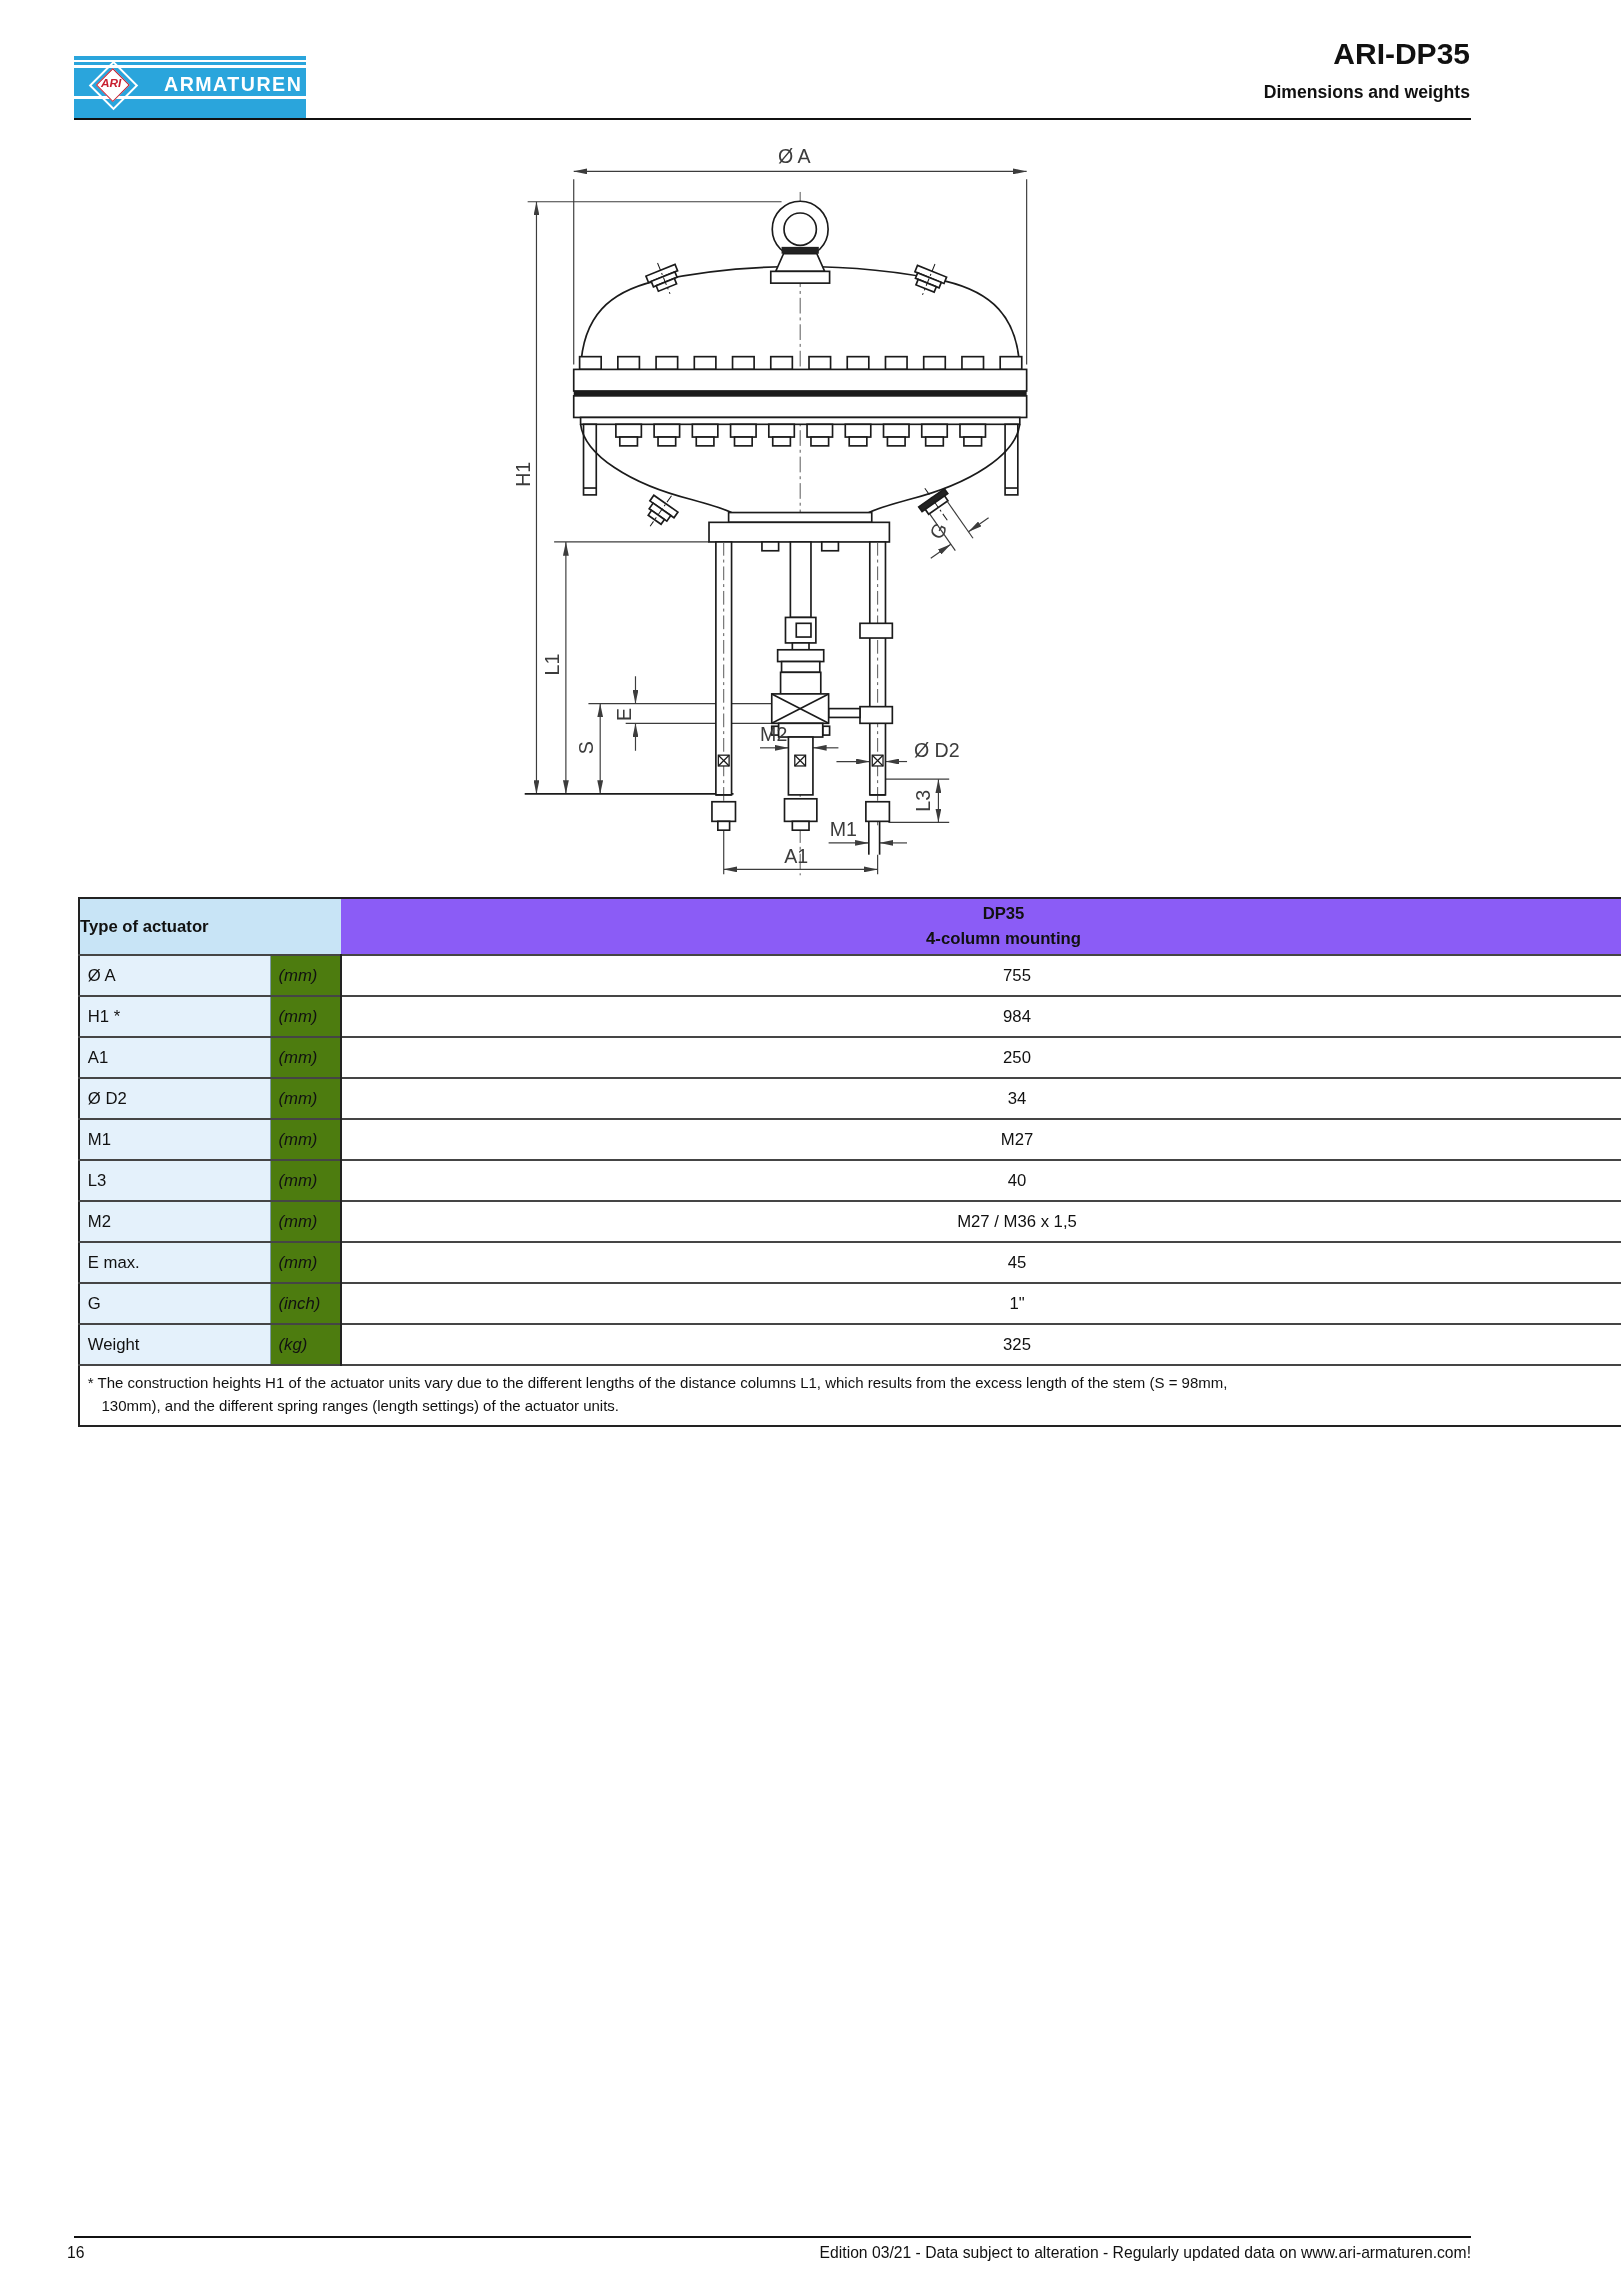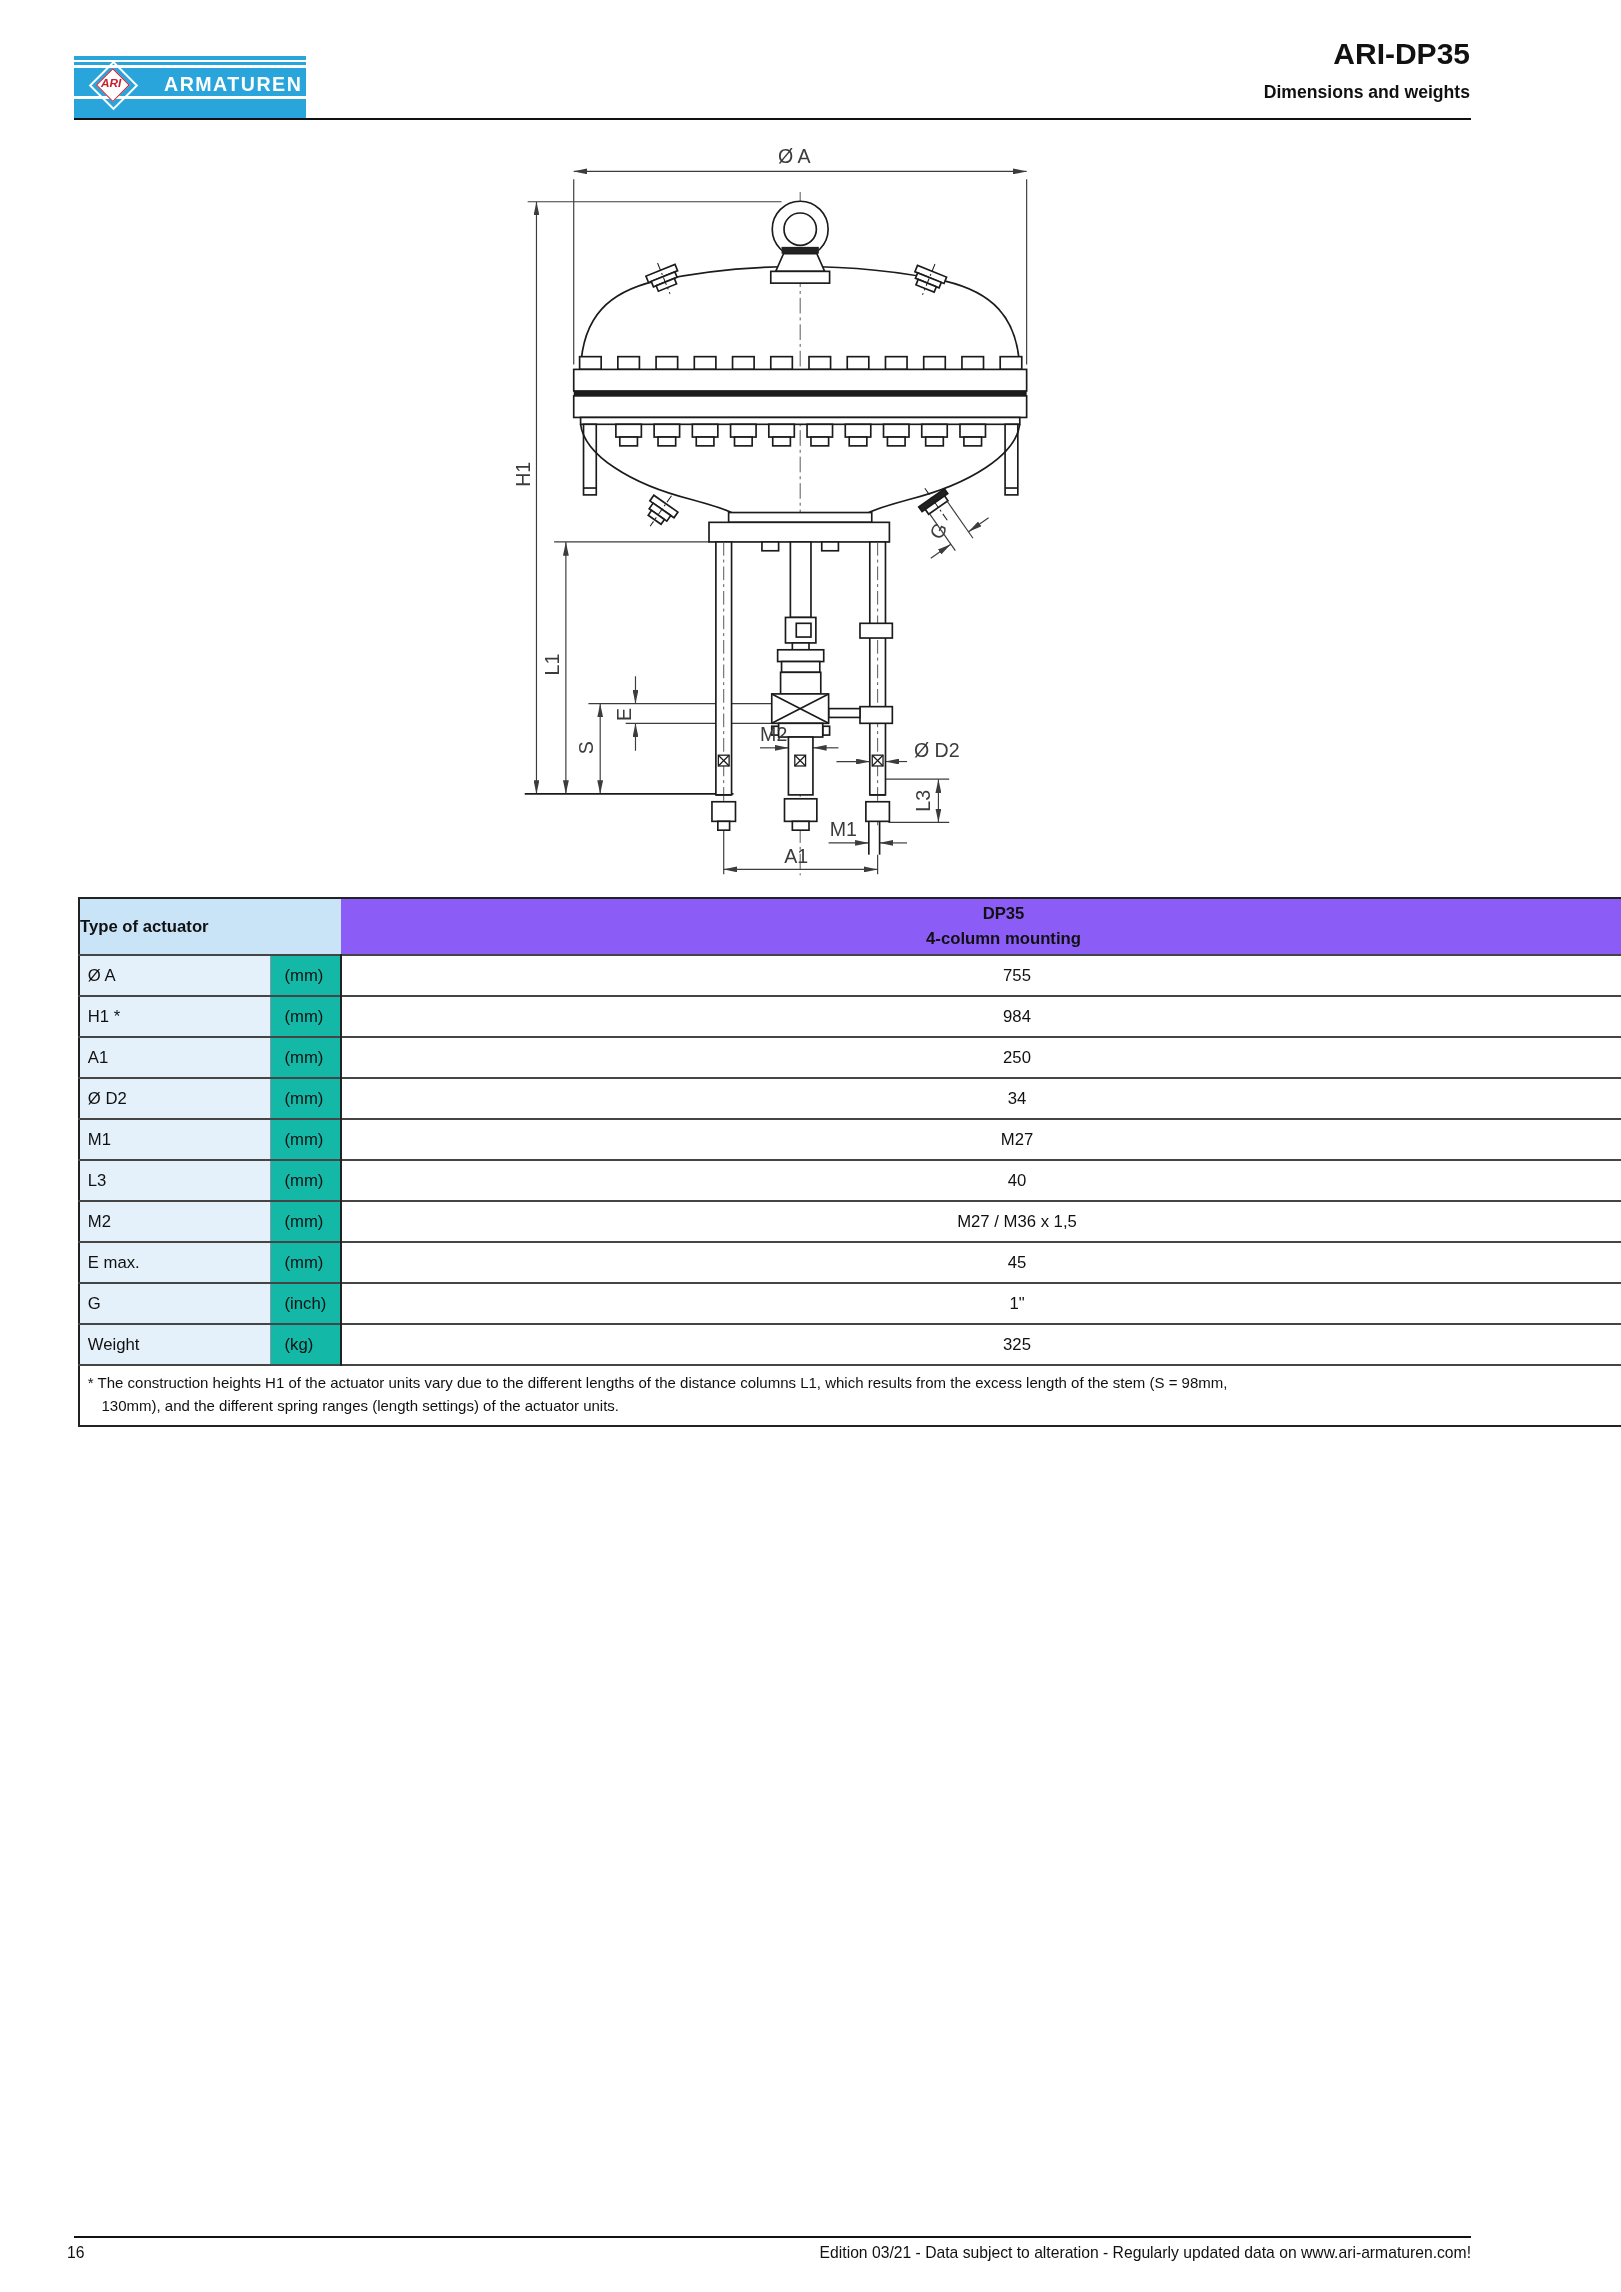--- a/index.html
+++ b/index.html
@@ -48,21 +48,21 @@
     background:#c8e4f6;text-align:left;vertical-align:middle;padding-left:7.8px;
     font-weight:bold;height:55px;border-bottom:2.5px solid #222;
   }
   .th-right{
     background:#8b5cf6;text-align:center;vertical-align:middle;font-weight:bold;
     border-bottom:2.5px solid #222;border-left:2.9px solid #222;
   }
   .th-right div{line-height:24.5px;}
   .dim-table tbody td{height:39px;border-top:2px solid #454545;}
   td.lbl{background:#e4f1fb;padding-left:7.8px;border-right:1px solid #7f9aa8;}
-  td.unit{background:#14b8a6;padding-left:14px;border-right:2.9px solid #222;}
+  td.unit{background:#4d7c0f;padding-left:8px;border-right:2.9px solid #222;font-style:italic;}
   td.val{text-align:center;background:#fff;padding-left:26px;}
   td.foot{border-top:2.5px solid #222;background:#fff;padding:4.9px 7.8px 6.9px 7.8px;height:auto;}
   td.foot div{font-size:15px;line-height:23.5px;}
   td.foot .foot2{padding-left:13.7px;}
   
   #footer-rule{top:2236px;}
   #page-num{position:absolute;left:67px;top:2244px;font-size:15.7px;}
   #edition{position:absolute;right:150px;top:2244px;font-size:15.7px;text-align:right;}
 </style>
 </head>

